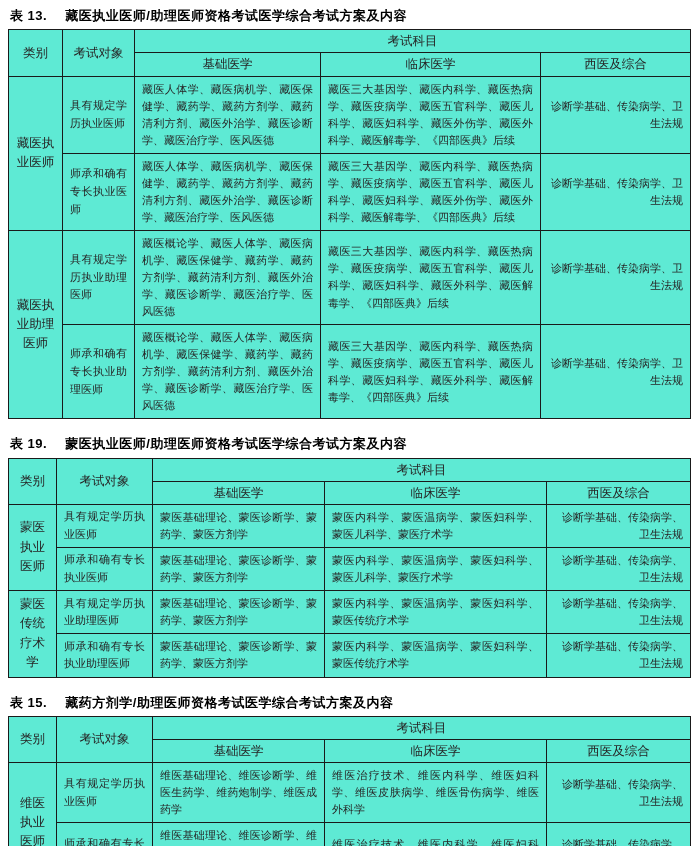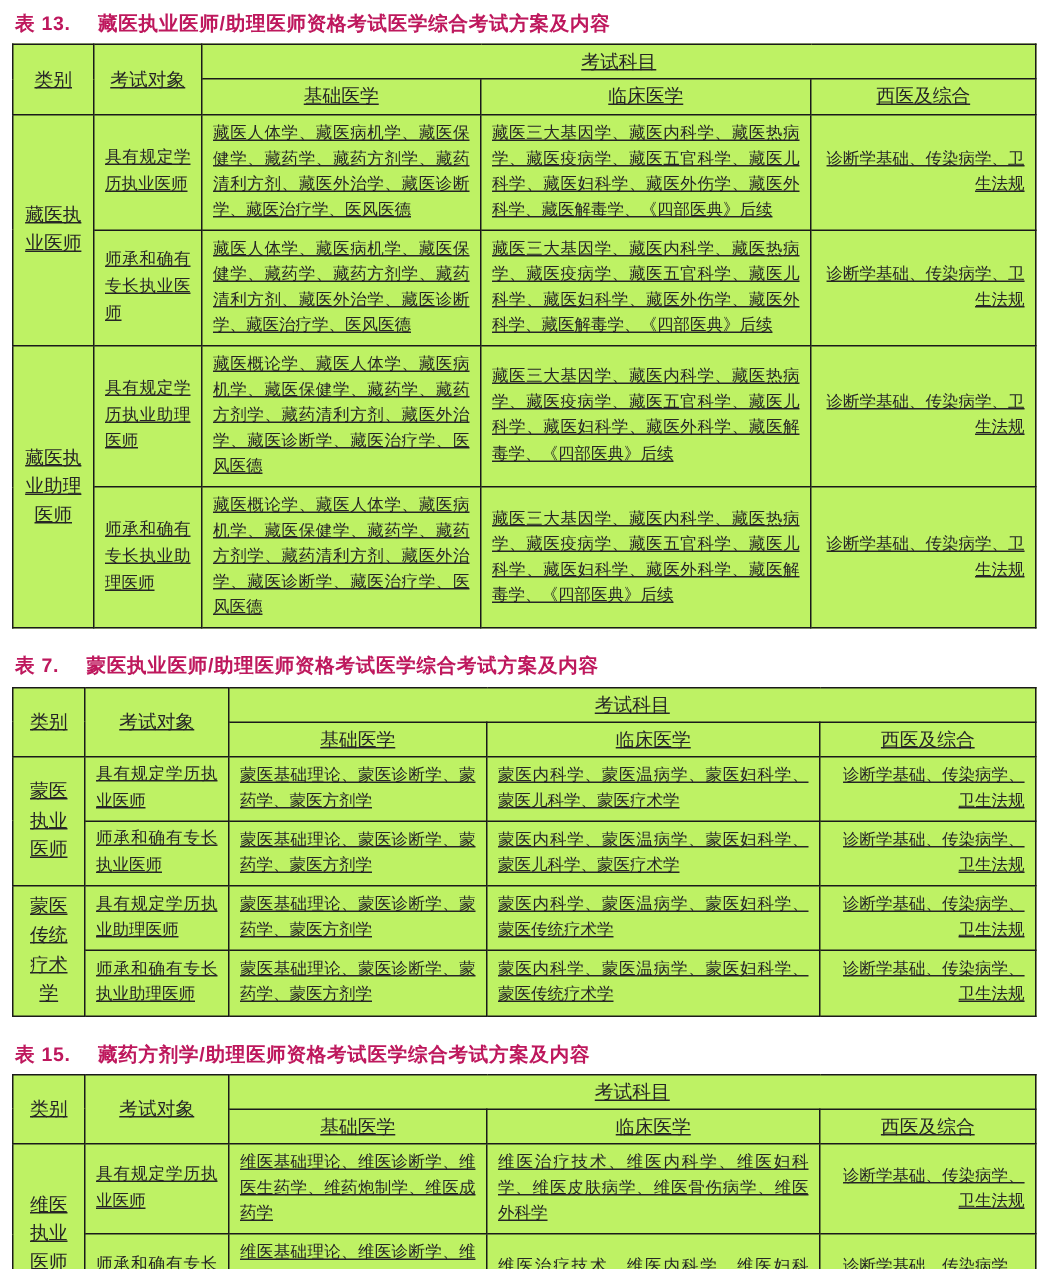--- a/index.html
+++ b/index.html
@@ -12,34 +12,33 @@
   .page {
     width: 698px;
     box-sizing: border-box;
     padding: 8px 8px 10px 8px;
     background: #ffffff;
   }
   .tbl-title {
     font-family: "Liberation Sans", "DejaVu Sans", sans-serif;
     font-weight: bold;
     font-size: 13px;
-    color: #be185d;
+    color: #000000;
     margin: 0 0 5px 2px;
     line-height: 1.25;
     letter-spacing: 0.5px;
   }
   .tbl-title .tprefix { margin-right: 14px; }
   .section { margin-bottom: 17px; }
   .section:last-child { margin-bottom: 0; }
   table.exam {
     border-collapse: collapse;
     table-layout: fixed;
     width: 682px;
-    background: #bef264;
-    text-decoration: underline;
+    background: #5eead4;
   }
   table.exam th, table.exam td {
     border: 1px solid #1a1a1a;
     font-weight: normal;
     vertical-align: middle;
     box-sizing: border-box;
   }
   table.exam th {
     font-size: 12.5px;
     text-align: center;
@@ -130,21 +129,21 @@
           <td class="sub">藏医概论学、藏医人体学、藏医病机学、藏医保健学、藏药学、藏药方剂学、藏药清利方剂、藏医外治学、藏医诊断学、藏医治疗学、医风医德</td>
           <td class="sub">藏医三大基因学、藏医内科学、藏医热病学、藏医疫病学、藏医五官科学、藏医儿科学、藏医妇科学、藏医外科学、藏医解毒学、《四部医典》后续</td>
           <td class="sub western">诊断学基础、传染病学、卫生法规</td>
         </tr>
       </tbody>
     </table>
   </div>
 
   <div class="section">
     <h2 class="tbl-title">
-      <span class="tprefix">表 7.</span>
+      <span class="tprefix">表 19.</span>
       <span>蒙医执业医师/助理医师资格考试医学综合考试方案及内容</span>
     </h2>
     <table class="exam">
       <colgroup>
         <col style="width:48px">
           <col style="width:96px">
           <col style="width:172px">
           <col style="width:222px">
           <col style="width:144px">
       </colgroup>

